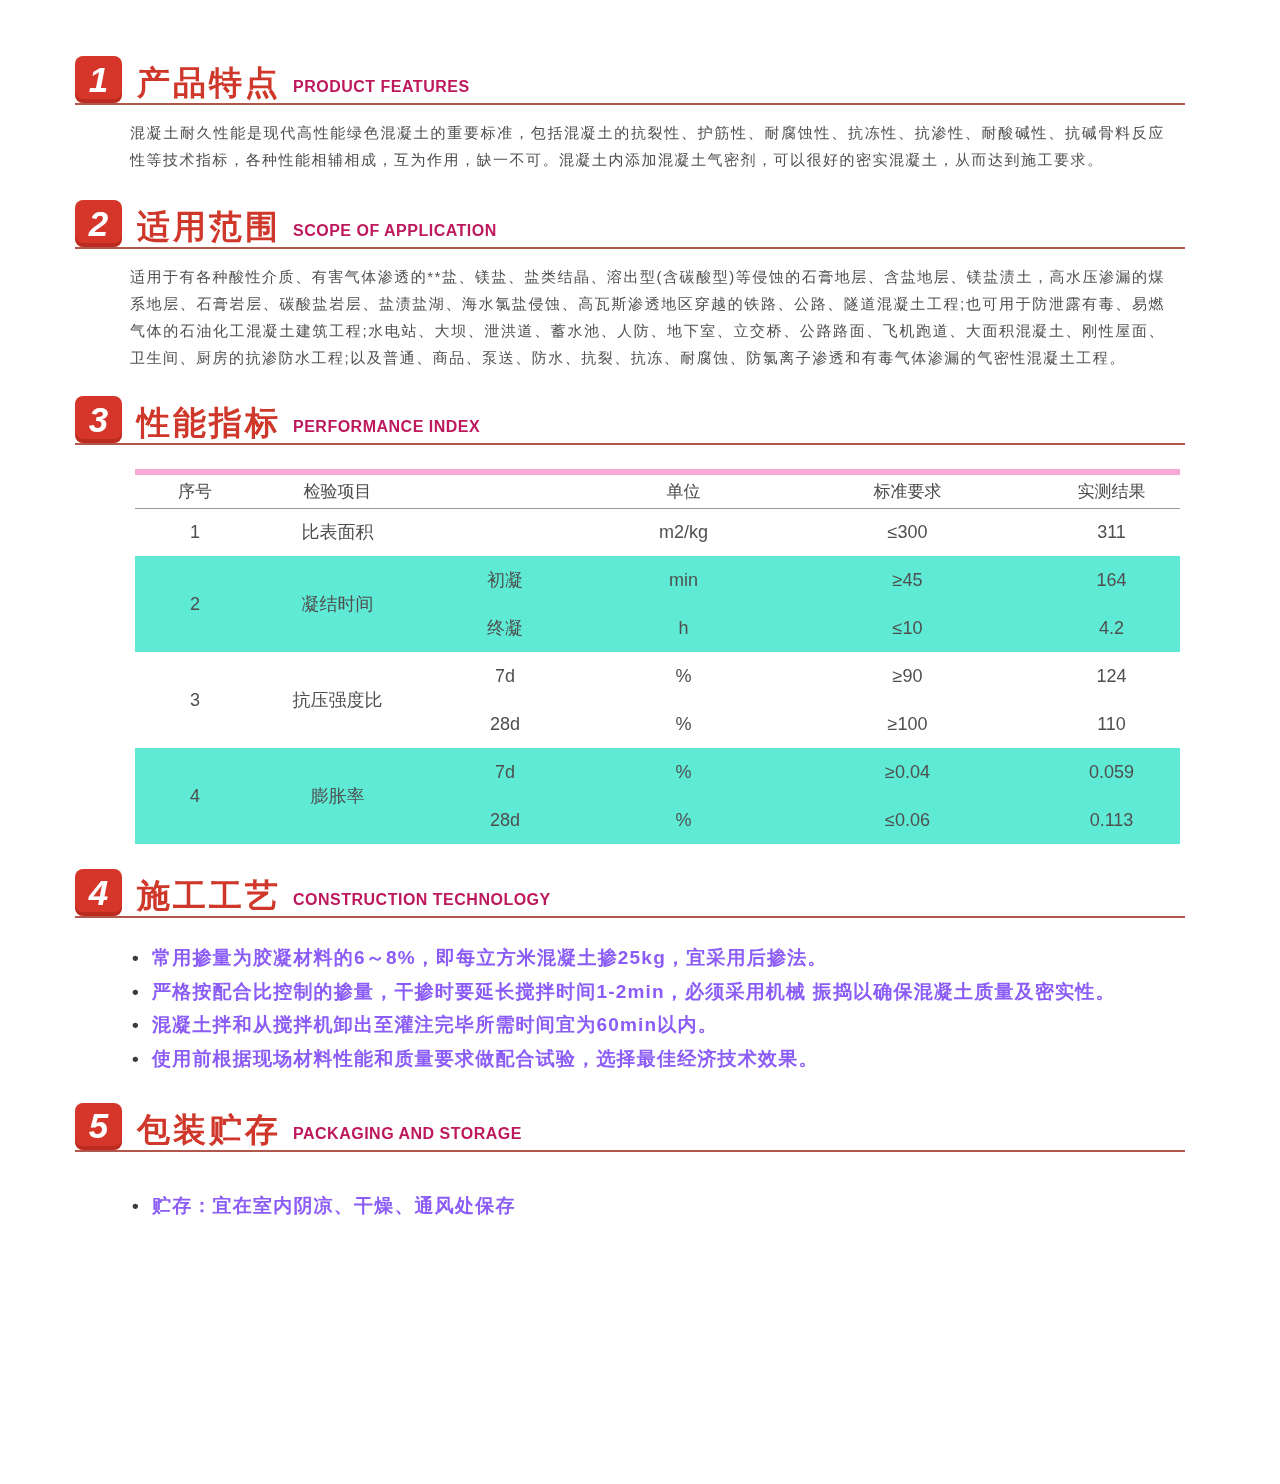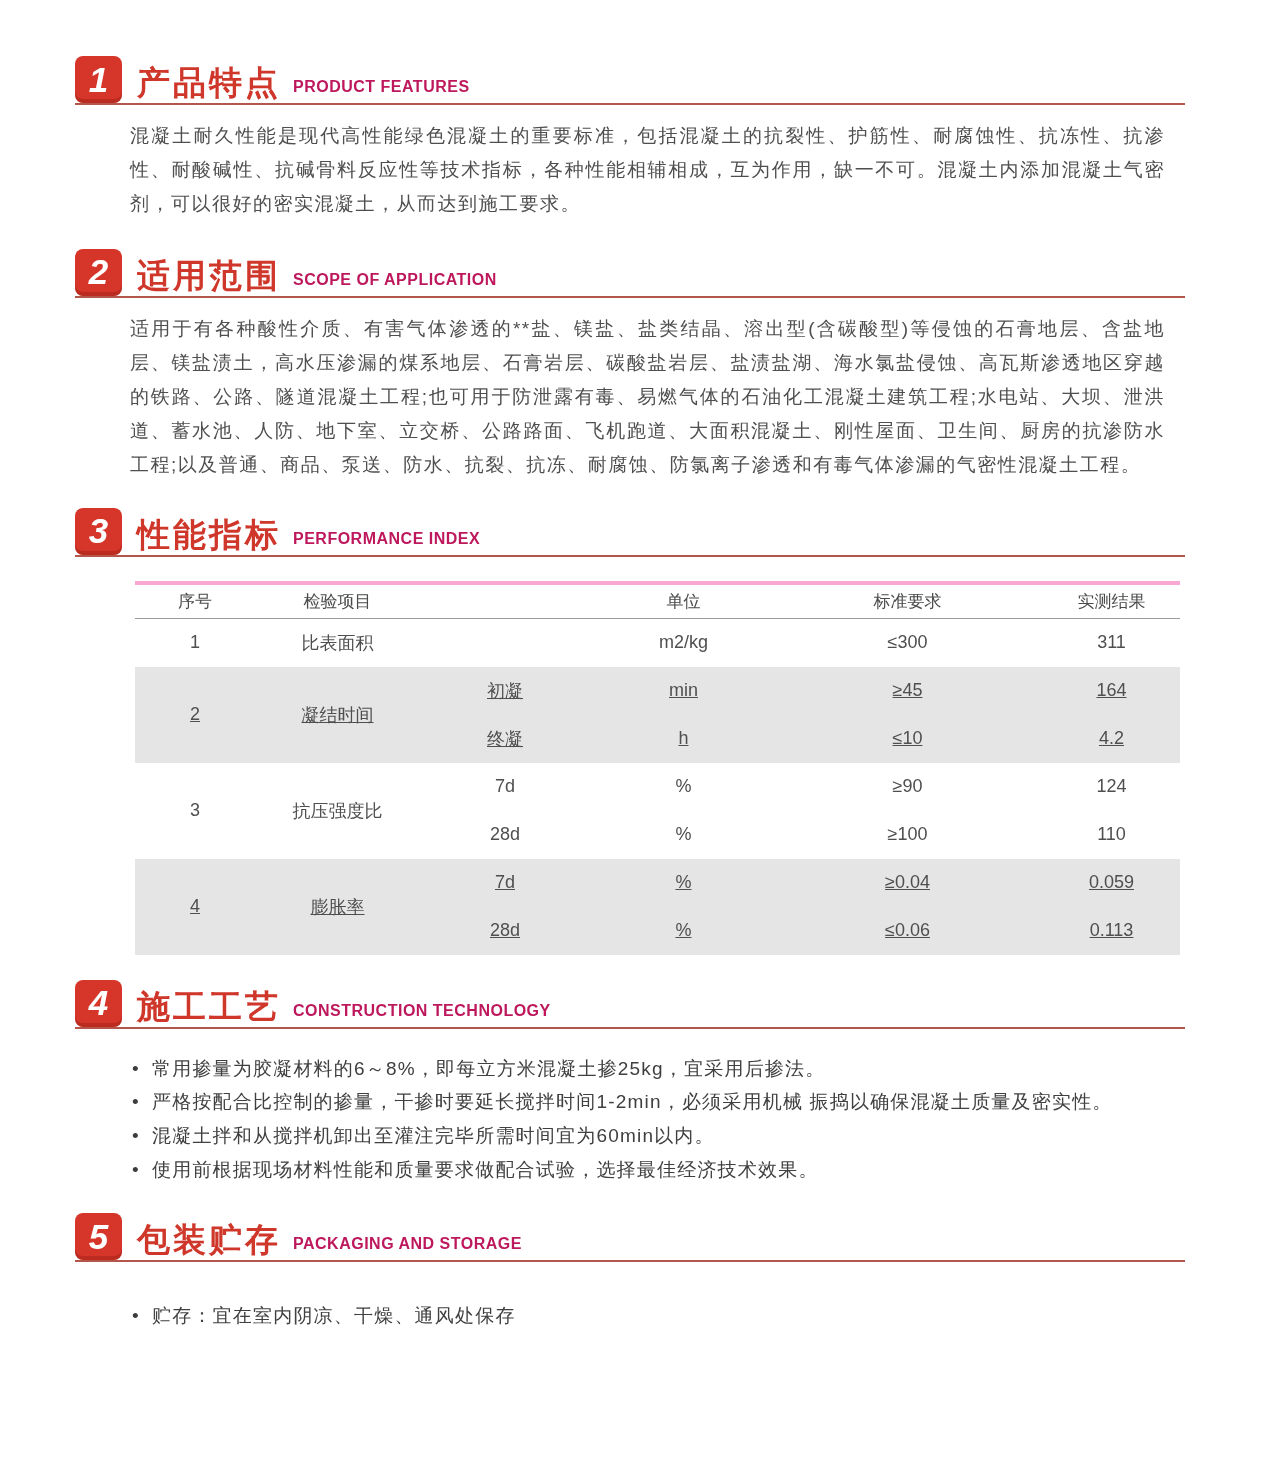--- a/index.html
+++ b/index.html
@@ -28,58 +28,58 @@
     color: #d0372b; font-size: 33px; font-weight: bold;
     letter-spacing: 3px; line-height: 1; padding-bottom: 4px;
   }
   .sec-subtitle {
     color: #be185d; font-size: 16px; font-weight: bold;
     letter-spacing: 0.5px; margin-left: 12px; padding-bottom: 7px;
   }
   
   .sec-body {
     margin: 14px 0 0 55px; width: 1035px;
-    font-size: 19px; line-height: 1.8; letter-spacing: 1.5px;
+    font-size: 15px; line-height: 1.8; letter-spacing: 1.5px;
     text-align: justify; color: #4f4f4f;
   }
   .gap-lg { margin-top: 26px; }
   .gap-md { margin-top: 24px; }
   
   table.perf {
     border-collapse: collapse; table-layout: fixed;
     width: 1045px; margin: 24px 0 0 60px;
     font-size: 18px; color: #4f4f4f;
   }
   table.perf col.c-seq    { width: 120px; }
   table.perf col.c-item   { width: 165px; }
   table.perf col.c-sub    { width: 140px; }
   table.perf col.c-unit   { width: 210px; }
   table.perf col.c-req    { width: 235px; }
   table.perf col.c-res    { width: 175px; }
   table.perf thead th {
     font-weight: normal; font-size: 17px; color: #4a4a4a;
-    height: 36px; border-top: 4px solid #f9a8d4; border-bottom: 1px solid #9a9a9a;
+    height: 36px; border-top: 6px solid #f9a8d4; border-bottom: 1px solid #9a9a9a;
     vertical-align: middle;
   }
   table.perf td { vertical-align: middle; height: 48px; }
   table.perf .al-c  { text-align: center; }
   table.perf .al-l  { text-align: center; }
   table.perf .pl-sub  { padding-left: 30px; }
   table.perf .pl-unit { padding-left: 37px; }
   table.perf .pl-req  { padding-left: 40px; }
   table.perf .pl-res  { padding-left: 38px; }
-  tbody.band-gray td { background: #e5e5e5; text-decoration: underline; }
+  tbody.band-gray td { background: #5eead4; }
   
   ul.bullets {
     list-style: none; margin: 24px 0 0 55px; width: 1035px;
   }
   ul.bullets li {
     position: relative; padding-left: 22px;
     font-size: 19px; line-height: 1.72; letter-spacing: 1.2px;
-    color: #404040; text-align: justify;
+    color: #8b5cf6; text-align: justify; font-weight: bold;
   }
   ul.bullets li::before {
     content: "\2022"; position: absolute; left: 2px; top: 0;
     color: #3c3c3c; font-size: 19px;
   }
   ul.bullets.tight li { margin-bottom: 1px; }
   ul.bullets.store { margin-top: 38px; }
   ul.bullets.store li { margin-bottom: 3px; }
 </style>
 </head>

